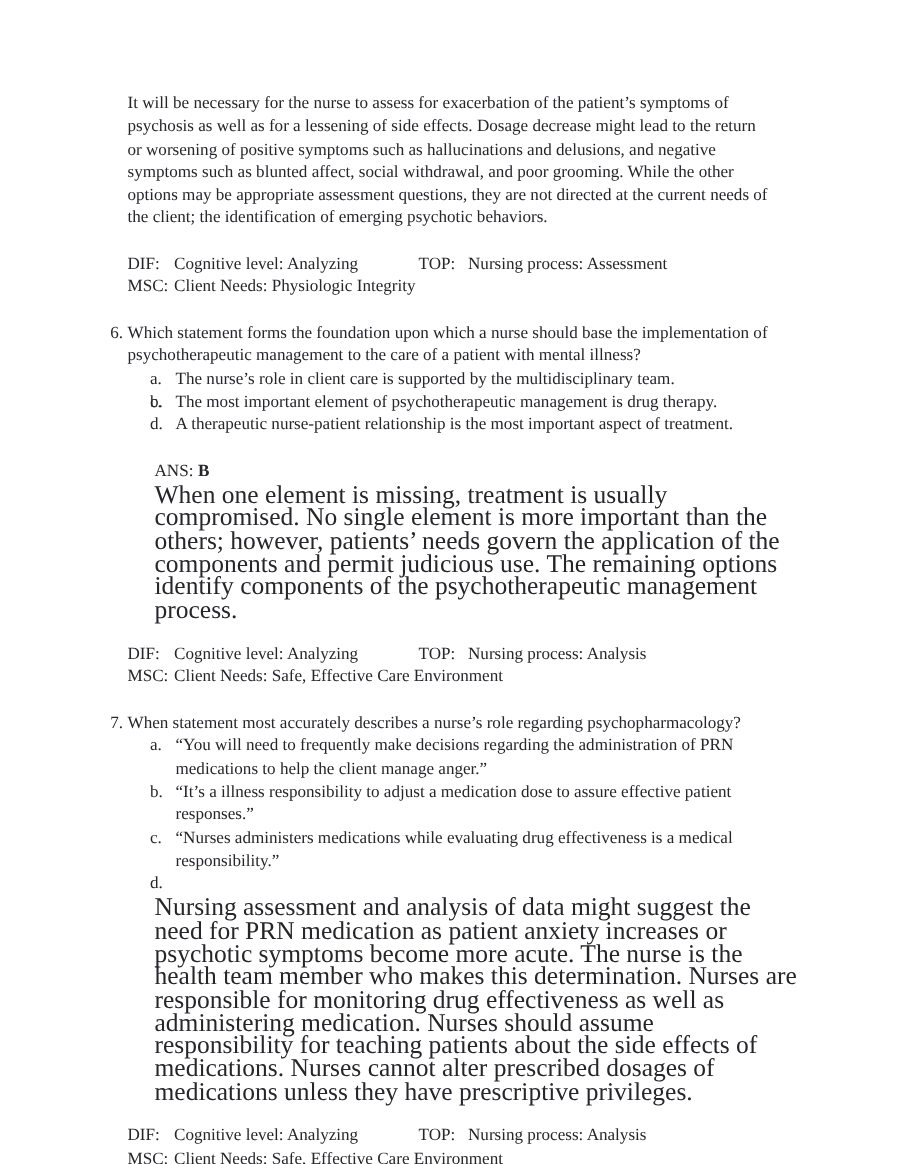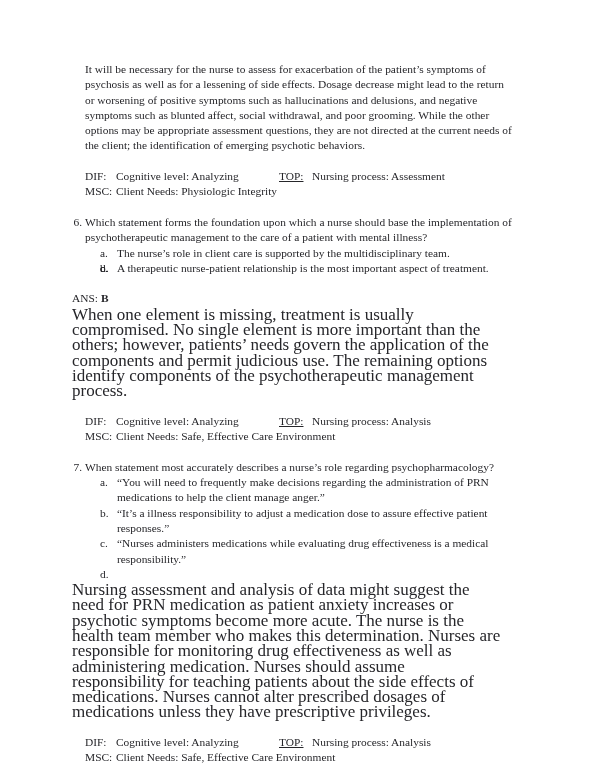--- a/index.html
+++ b/index.html
@@ -64,21 +64,20 @@
     display: inline-block;
     width: 31px;
   }
   .meta-val-dif {
     display: inline-block;
     width: 163px;
   }
   .meta-key-top {
     display: inline-block;
     width: 33px;
-    text-decoration: underline;
   }
   .meta-val-top {
     display: inline-block;
   }
   .meta-val-msc {
     display: inline-block;
   }
 
   
   .question {
@@ -127,21 +126,21 @@
     font-size: 11.4px;
     line-height: 15.3px;
   }
   .opt-text {
     display: block;
   }
 
   
   .answer-block {
     margin-top: 15.3px;
-    margin-left: 4px;
+    margin-left: 35px;
     width: 429px;
   }
   .ans-line {
     font-size: 11.4px;
     line-height: 15.3px;
   }
   .ans-label {
     display: inline;
   }
   .ans-value {
@@ -180,20 +179,21 @@
       <ul class="options">
         <li class="option">
           <span class="opt-letter">a.</span>
           <span class="opt-text">The nurse’s role in client care is supported by the multidisciplinary team.</span>
         </li>
         <li class="option">
           <span class="opt-letter">b.</span>
         </li>
         <li class="option">
           <span class="opt-letter">c.</span>
+          <span class="opt-text">The most important element of psychotherapeutic management is drug therapy.</span>
         </li>
         <li class="option">
           <span class="opt-letter">d.</span>
           <span class="opt-text">A therapeutic nurse-patient relationship is the most important aspect of treatment.</span>
         </li>
       </ul>
       <div class="answer-block">
         <div class="ans-line">
           <span class="ans-label">ANS:</span><span class="ans-value">B</span>
         </div>

